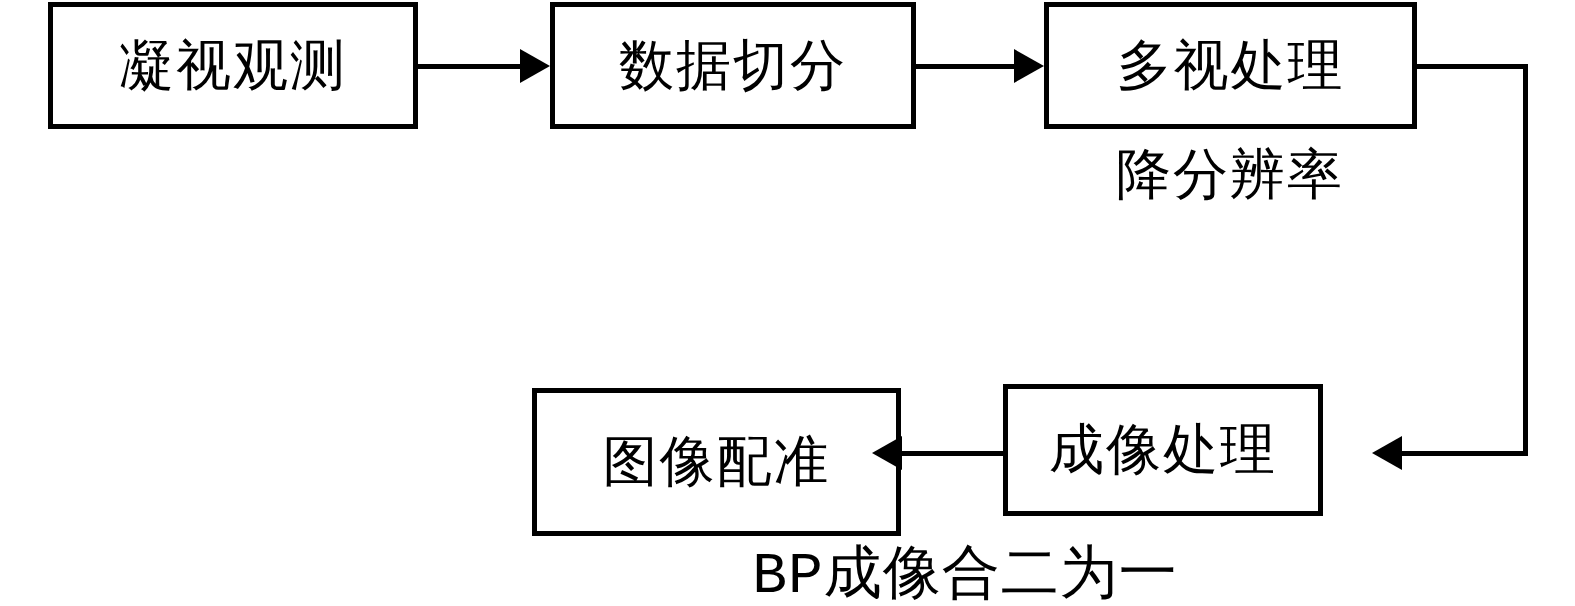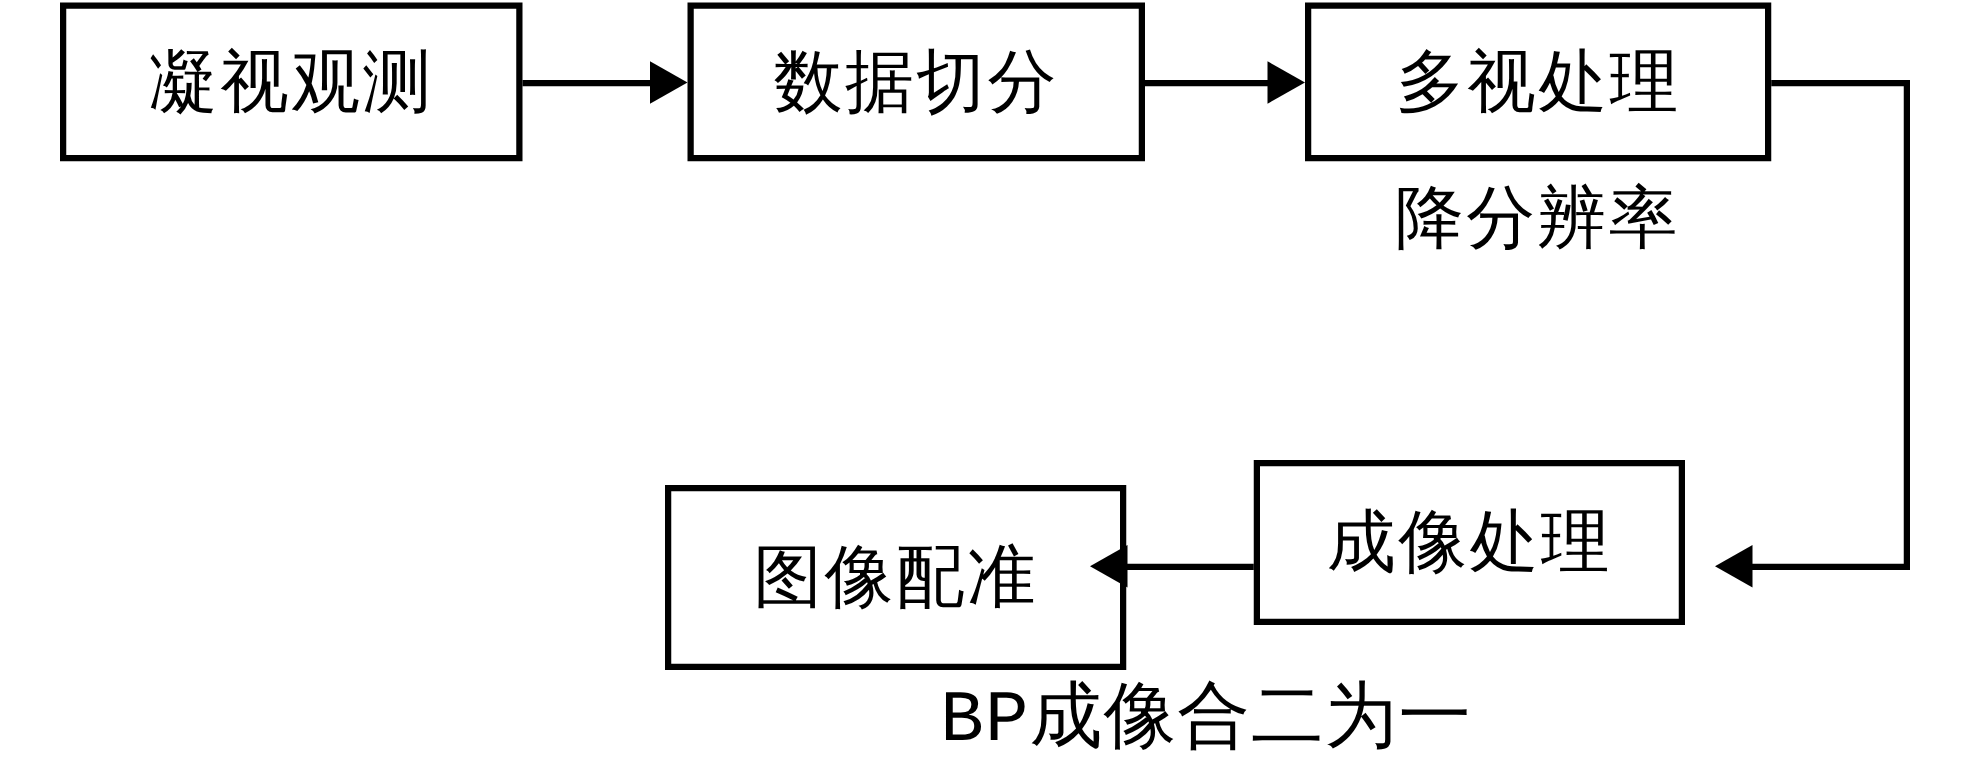--- a/index.html
+++ b/index.html
@@ -25,21 +25,21 @@
     align-items: center;
     justify-content: center;
     font-size: 55px;
     letter-spacing: 2px;
     white-space: nowrap;
   }
   .node-1 { left: 48px;   top: 2px;   width: 370px; height: 127px; }
   .node-2 { left: 550px;  top: 2px;   width: 366px; height: 127px; }
   .node-3 { left: 1044px; top: 2px;   width: 373px; height: 127px; text-align: right; }
   .node-4 { left: 503px;  top: 388px; width: 369px; height: 148px; margin-left: 29px; }
-  .node-5 { left: 1003px; top: 368px; width: 345px; height: 132px; }
+  .node-5 { left: 1003px; top: 384px; width: 320px; height: 132px; }
 
   .line {
     position: absolute;
     background: #000000;
   }
   .line-a1 { left: 418px;  top: 64px;  width: 104px; height: 5px; }
   .line-a2 { left: 916px;  top: 64px;  width: 100px; height: 5px; }
   .line-e1 { left: 1417px; top: 64px;  width: 111px; height: 5px; }
   .line-e2 { left: 1523px; top: 64px;  width: 5px;   height: 392px; }
   .line-e3 { left: 1398px; top: 451px; width: 130px; height: 5px; }

